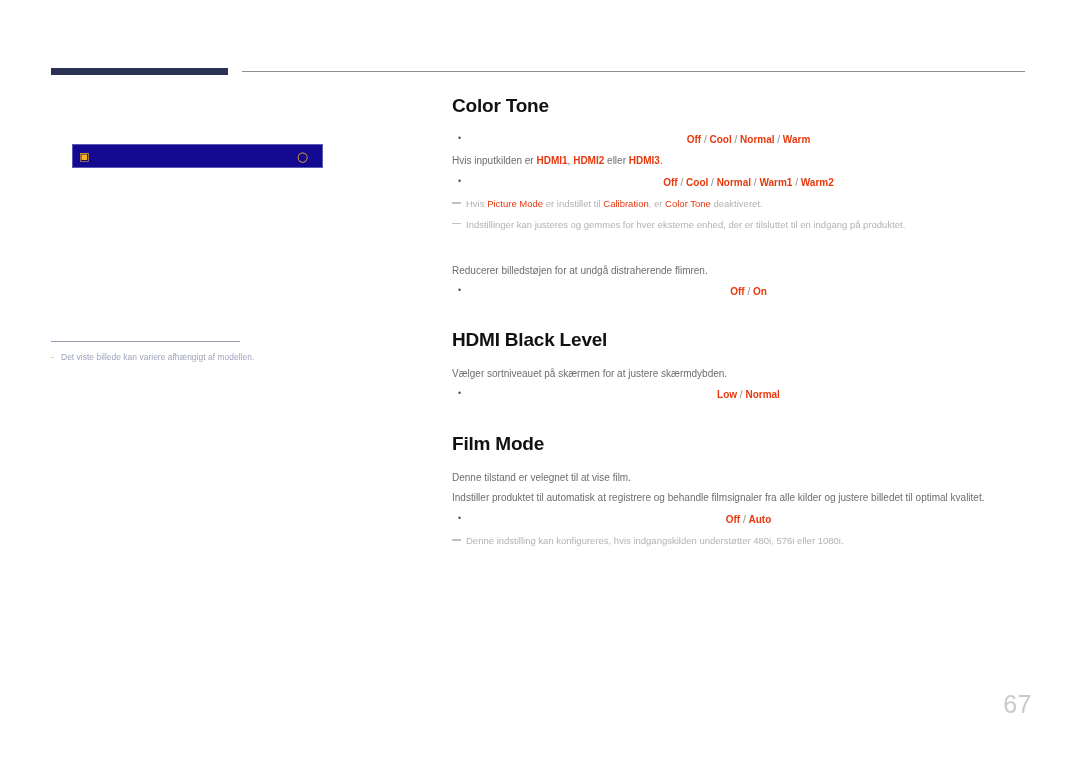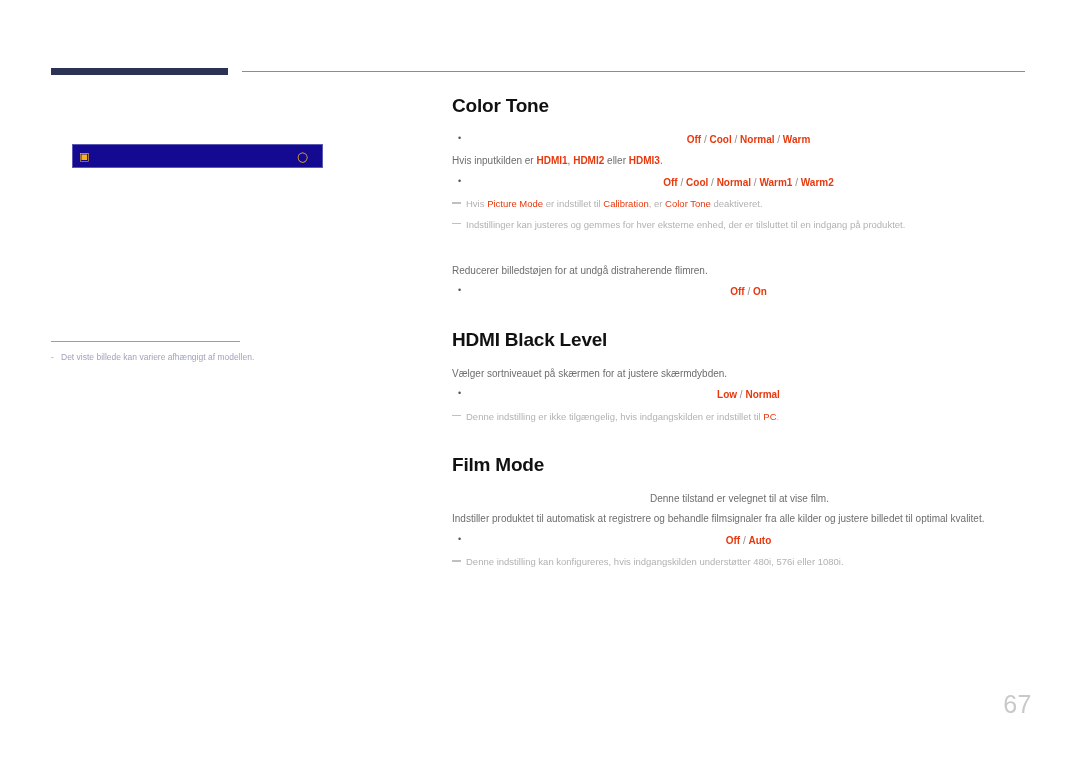--- a/index.html
+++ b/index.html
@@ -121,21 +121,21 @@
   .sec-gap-1 { margin-top: 32px; }
   .sec-gap-2 { margin-top: 30px; }
   .sec-gap-3 { margin-top: 31px; }
 
   p.body-line {
     font-size: 10px;
     color: #6d6d6d;
     margin: 0 0 7px 0;
     line-height: 1.45;
   }
-  p.body-line.tight { margin-bottom: 6px; text-align: center; }
+  p.body-line.tight { margin-bottom: 6px; }
 
   .bullet-line {
     font-size: 10px;
     margin: 0 0 7px 0;
     padding-left: 18px;
     position: relative;
     line-height: 1.45;
     color: #9a9a9a;
     text-align: center;
   }
@@ -231,21 +231,20 @@
 
   <div class="section sec-gap-1">
     <p class="body-line">Reducerer billedstøjen for at undgå distraherende flimren.</p>
     <div class="bullet-line"><span class="opt">Off</span><span class="sep"> / </span><span class="opt">On</span></div>
   </div>
 
   <div class="section sec-gap-2">
     <h2 class="sec-title">HDMI Black Level</h2>
     <p class="body-line">Vælger sortniveauet på skærmen for at justere skærmdybden.</p>
     <div class="bullet-line"><span class="opt">Low</span><span class="sep"> / </span><span class="opt">Normal</span></div>
-    <p class="note-line">Denne indstilling er ikke tilgængelig, hvis indgangskilden er indstillet til <span class="hl">PC</span>.</p>
   </div>
 
   <div class="section sec-gap-3">
     <h2 class="sec-title">Film Mode</h2>
     <p class="body-line tight">Denne tilstand er velegnet til at vise film.</p>
     <p class="body-line">Indstiller produktet til automatisk at registrere og behandle filmsignaler fra alle kilder og justere billedet til optimal kvalitet.</p>
     <div class="bullet-line"><span class="opt">Off</span><span class="sep"> / </span><span class="opt">Auto</span></div>
     <p class="note-line">Denne indstilling kan konfigureres, hvis indgangskilden understøtter 480i, 576i eller 1080i.</p>
   </div>
 

